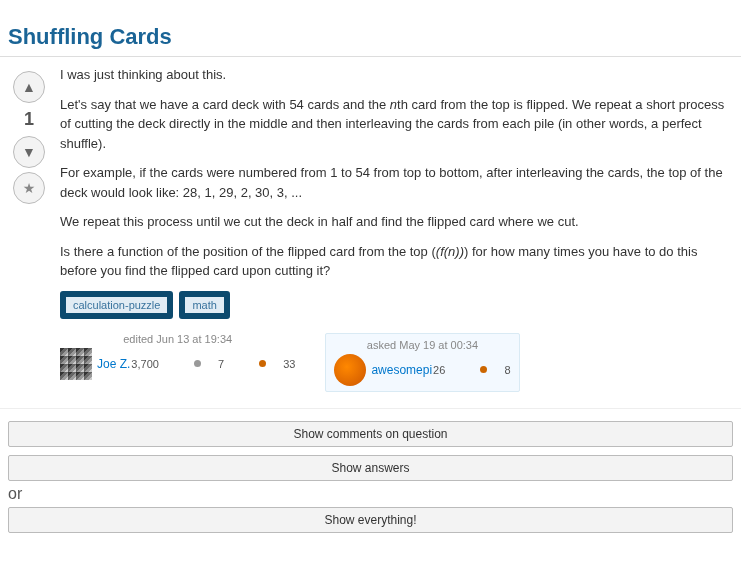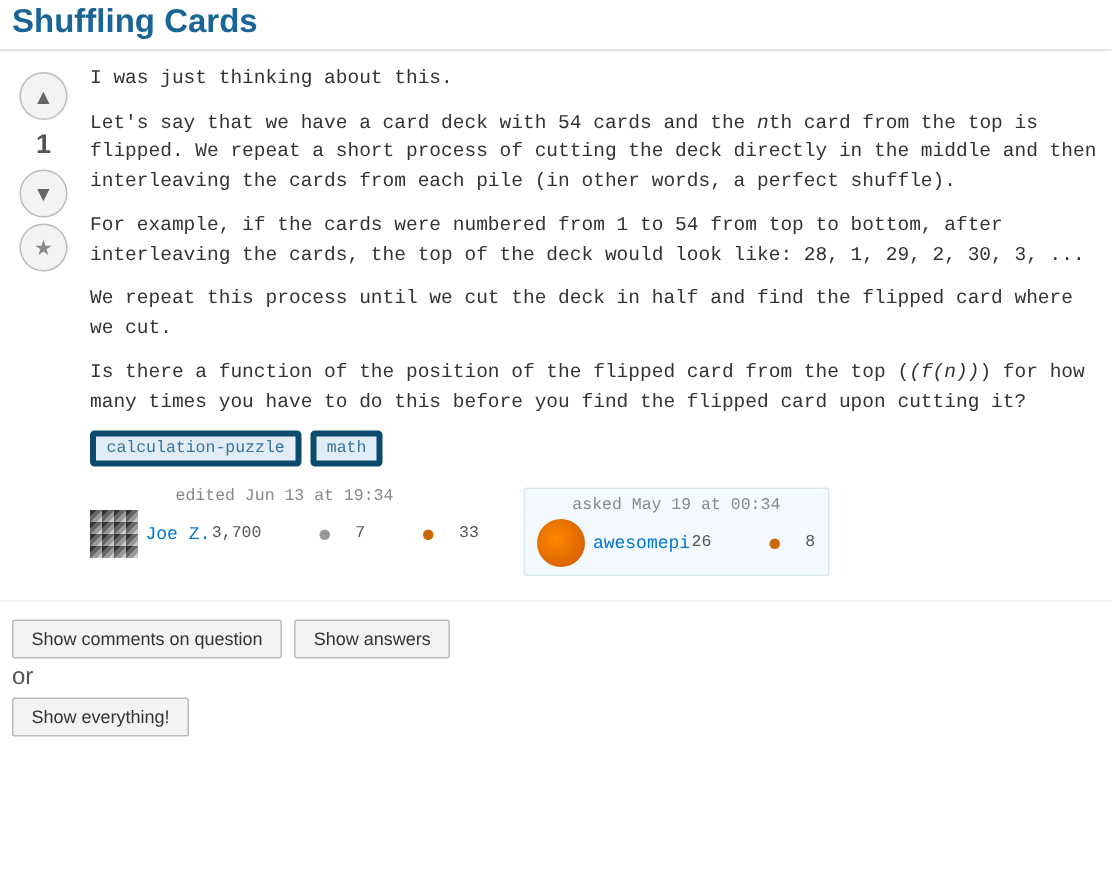--- a/index.html
+++ b/index.html
@@ -11,21 +11,21 @@
       width: 741px;
       min-height: 584px;
     }
     #app { padding: 0; }
 
     
     .page-title {
       color: #1a6496;
       font-size: 22px;
       font-weight: bold;
-      padding: 1px 12px 6px 8px;
+      padding: 24px 12px 6px 8px;
       border-bottom: 1px solid #ddd;
     }
 
     
     .main-content {
       display: flex;
       padding: 8px 8px 8px 4px;
     }
 
     
@@ -68,21 +68,20 @@
       cursor: pointer;
       color: #888;
       font-size: 14px;
       margin: 2px 0;
     }
 
     
     .question-body {
       flex: 1;
       padding-left: 6px;
-      font-family: Liberation Mono, monospace;
     }
     .question-body p {
       margin-bottom: 10px;
       line-height: 1.5;
     }
 
     
     .math-formula {
       display: inline;
       font-style: italic;
@@ -91,21 +90,21 @@
     
     .tags-row {
       display: flex;
       gap: 6px;
       margin: 10px 0 14px 0;
       flex-wrap: wrap;
     }
     .tag {
       background: #e1ecf4;
       color: #39739d;
-      border: 4px solid #0c4a6e;
+      border: 6px solid #0c4a6e;
       border-radius: 3px;
       padding: 2px 7px;
       font-size: 11px;
       cursor: pointer;
     }
 
     
     .action-links {
       display: flex;
       gap: 10px;
@@ -198,20 +197,21 @@
 
     
     .bottom-section {
       border-top: 1px solid #eee;
       padding: 12px 8px 8px 8px;
     }
     .btn-row {
       display: flex;
       gap: 8px;
       margin-bottom: 4px;
+      flex-direction: column;
     }
     .btn-outline {
       border: 1px solid #bbb;
       background: #f3f3f3;
       padding: 5px 12px;
       font-size: 12px;
       cursor: pointer;
       color: #333;
       border-radius: 2px;
     }

